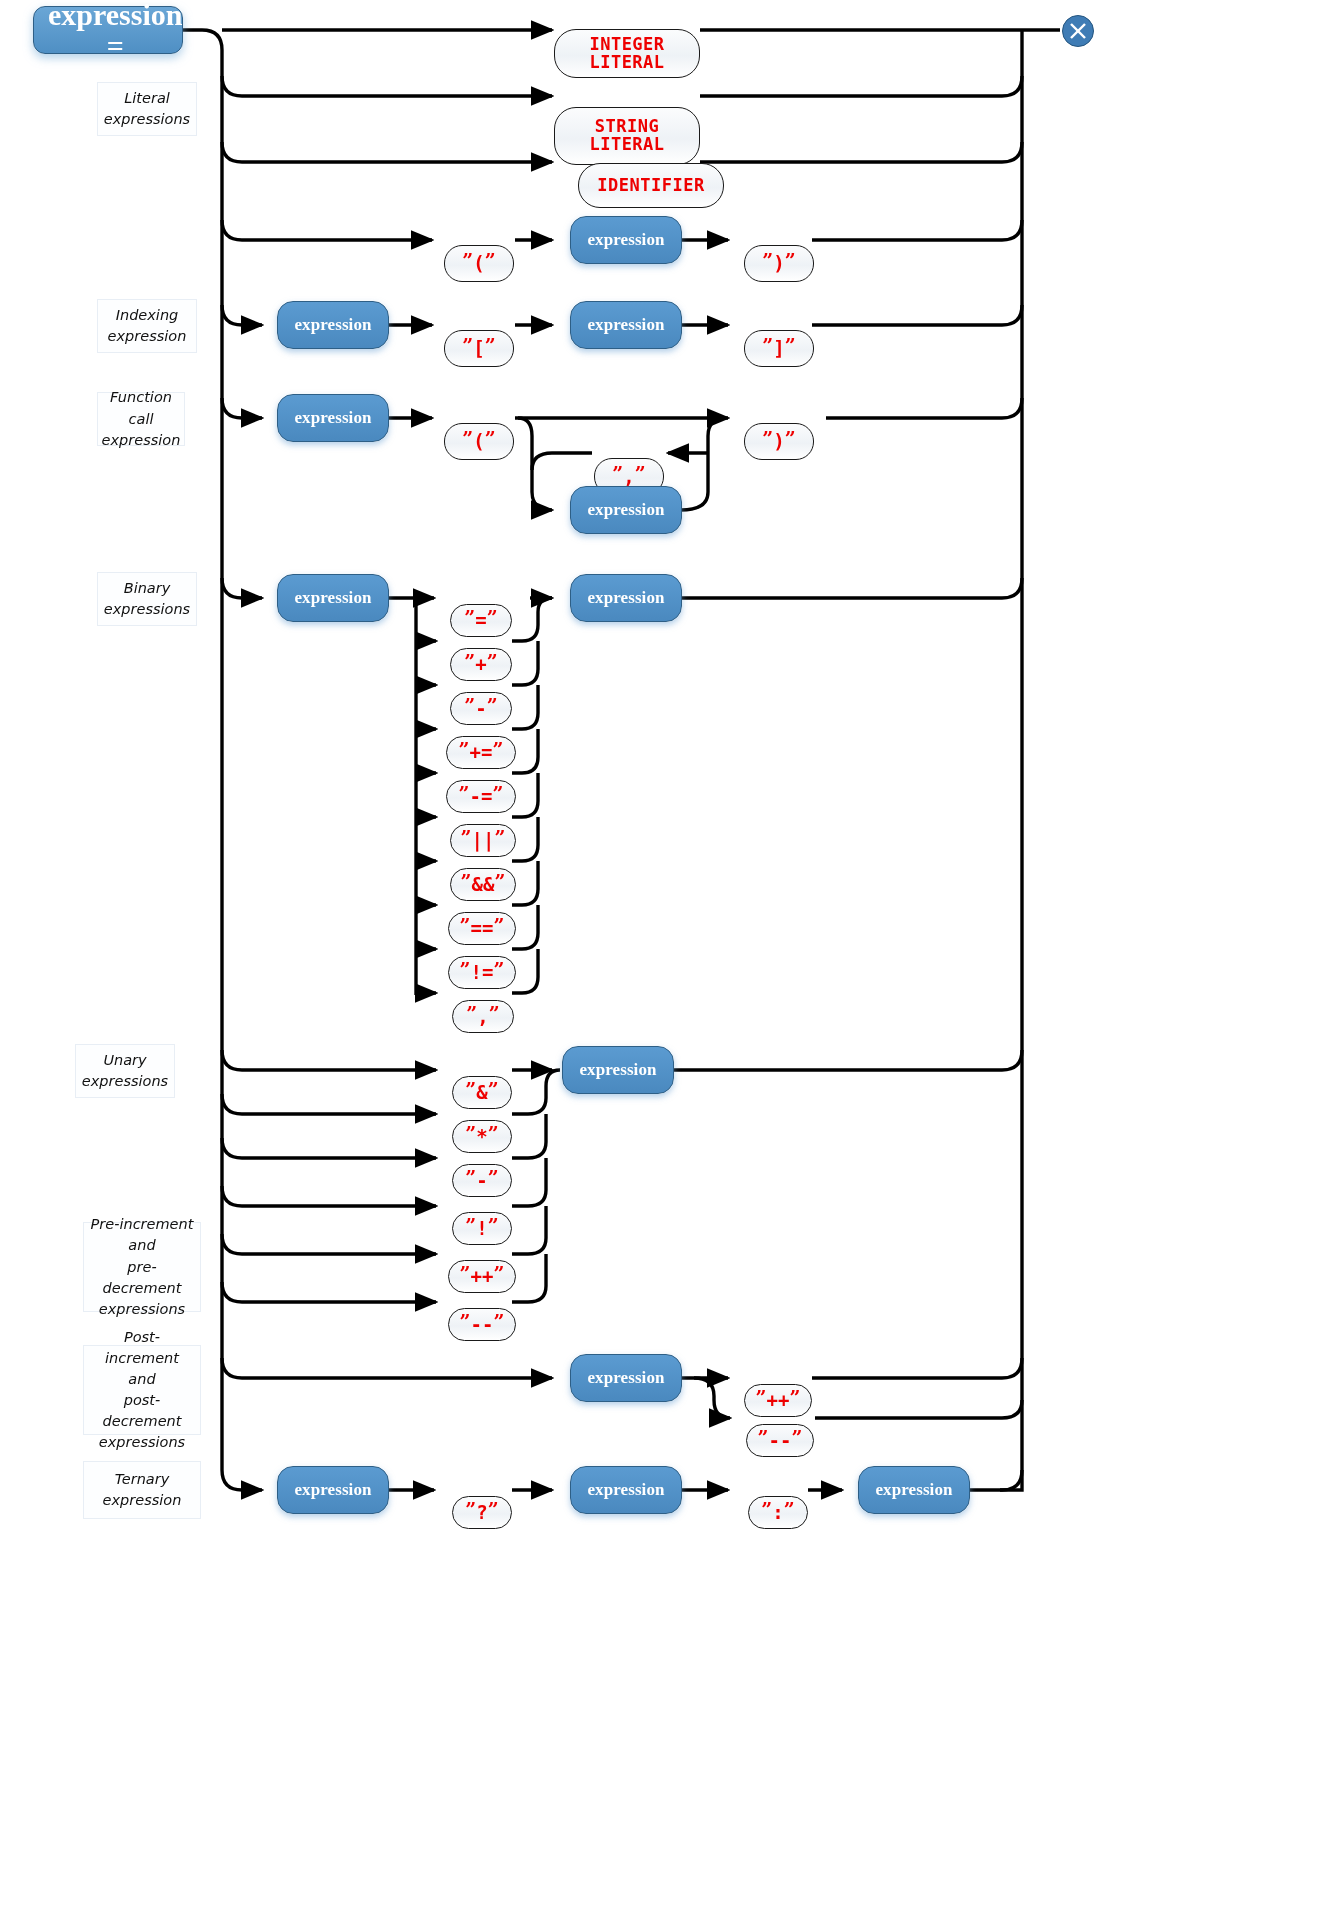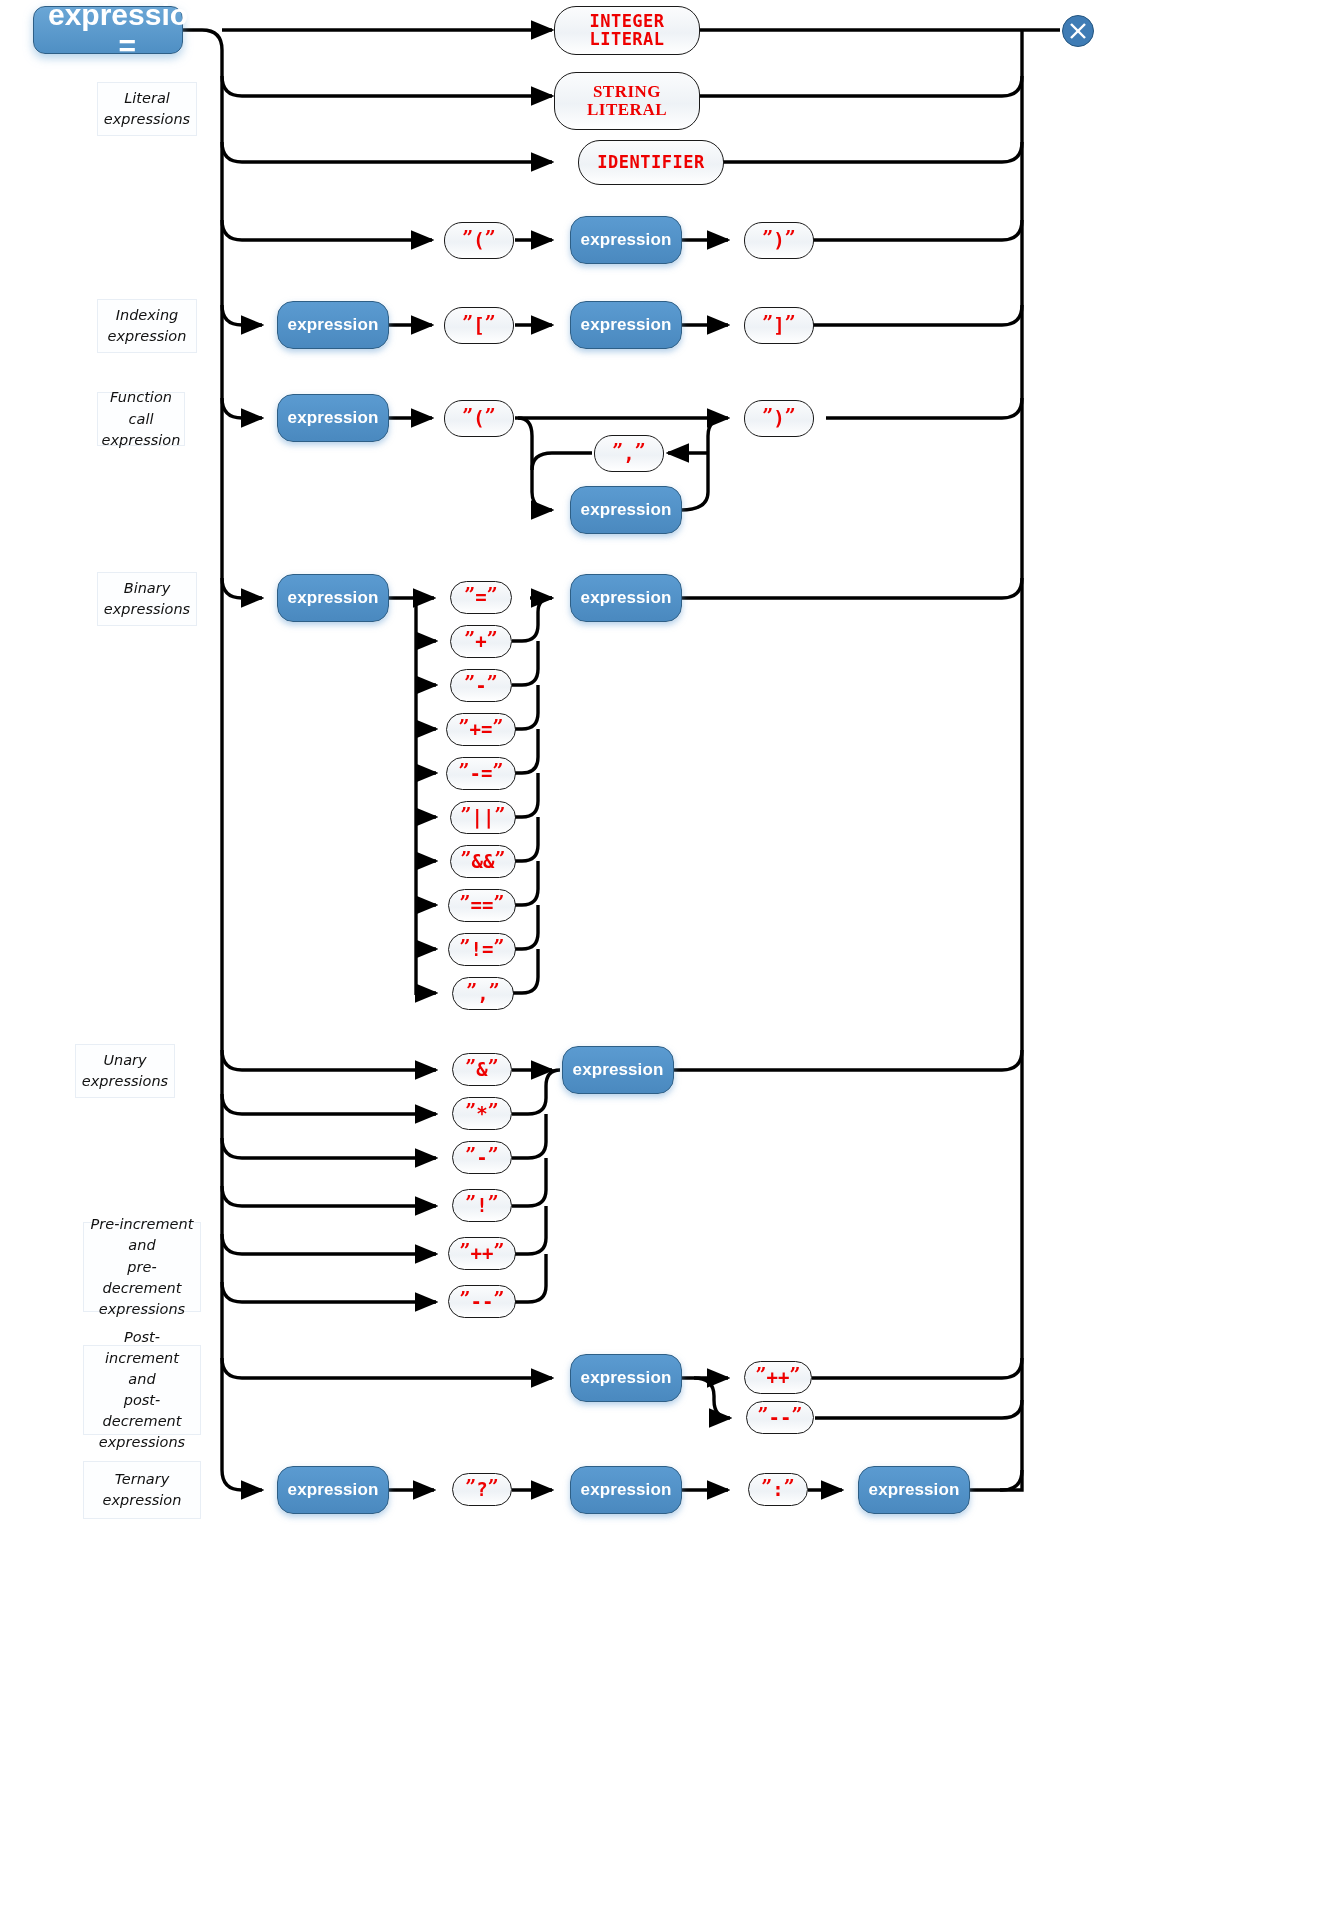--- a/index.html
+++ b/index.html
@@ -1,39 +1,39 @@
 <!DOCTYPE html>
 <html><head>
 <meta charset="utf-8">
 <style>
   html,body{margin:0;padding:0;background:#ffffff;}
   body{font-family:"Liberation Sans",sans-serif;}
   #stage{position:relative;width:1338px;height:1914px;overflow:hidden;background:#fff;}
   svg#rails{position:absolute;left:0;top:0;width:1338px;height:1914px;}
 
   .node{position:absolute;box-sizing:border-box;display:flex;align-items:center;
-        justify-content:center;text-align:center;line-height:1.05;}
+        justify-content:center;text-align:center;line-height:1.05;font-family:Liberation Serif, serif;}
 
   
   .nt{background:linear-gradient(180deg,#5b9bd1 0%,#4a89bf 100%);
       border:1px solid #2e5f86;border-radius:16px;color:#ffffff;
       font-weight:bold;font-size:17px;letter-spacing:.1px;
       box-shadow:0 3px 6px rgba(120,170,215,.55);}
 
   
   .title-nt{background:linear-gradient(180deg,#6aa6d6 0%,#4f8fc4 100%);
       border:1px solid #2e5f86;border-radius:12px;color:#fff;
       font-weight:bold;font-size:30px;justify-content:flex-start;padding-left:14px;
       box-shadow:0 4px 10px rgba(130,180,220,.6);}
 
   
   .term{background:linear-gradient(180deg,#fbfcfd 0%,#eef2f6 55%,#ffffff 100%);
       border:1.6px solid #1a1a1a;border-radius:18px;
       color:#ee0000;font-family:"DejaVu Sans Mono",monospace;
-      font-size:17px;font-weight:bold;}
+      font-size:17px;font-weight:bold;margin-top:23px;}
   .term.tall{border-radius:22px;font-size:16px;}
   .term.lit{font-size:17px;letter-spacing:.5px;}
 
   
   .q{font-family:"DejaVu Serif",serif;font-weight:bold;font-size:19px;
      position:relative;top:-3px;}
   .op{font-family:"DejaVu Sans Mono",monospace;font-weight:bold;font-size:19px;}
 
   
   .caption{position:absolute;box-sizing:border-box;
@@ -180,21 +180,21 @@
   <div class="caption" style="left:83px;top:1345px;width:118px;height:90px;">
     <span>Post-increment<br>and<br>post-decrement<br>expressions</span>
   </div>
   <div class="caption" style="left:83px;top:1461px;width:118px;height:58px;">
     <span>Ternary<br>expression</span>
   </div>
 
   <div class="node term tall lit" style="left:554px;top:6px;width:146px;height:49px;">
     <span>INTEGER<br>LITERAL</span>
   </div>
-  <div class="node term tall lit" style="left:554px;top:72px;width:146px;height:58px;font-family:Liberation Serif, serif;">
+  <div class="node term tall lit" style="left:554px;top:84px;width:146px;height:58px;">
     <span>STRING<br>LITERAL</span>
   </div>
   <div class="node term tall lit" style="left:578px;top:140px;width:146px;height:45px;">IDENTIFIER</div>
 
   <div class="node term" style="left:444px;top:222px;width:70px;height:37px;">
     <span><span class="q">”</span><span class="op">(</span><span class="q">”</span></span>
   </div>
   <div class="node nt" style="left:570px;top:216px;width:112px;height:48px;">expression</div>
   <div class="node term" style="left:744px;top:222px;width:70px;height:37px;">
     <span><span class="q">”</span><span class="op">)</span><span class="q">”</span></span>

